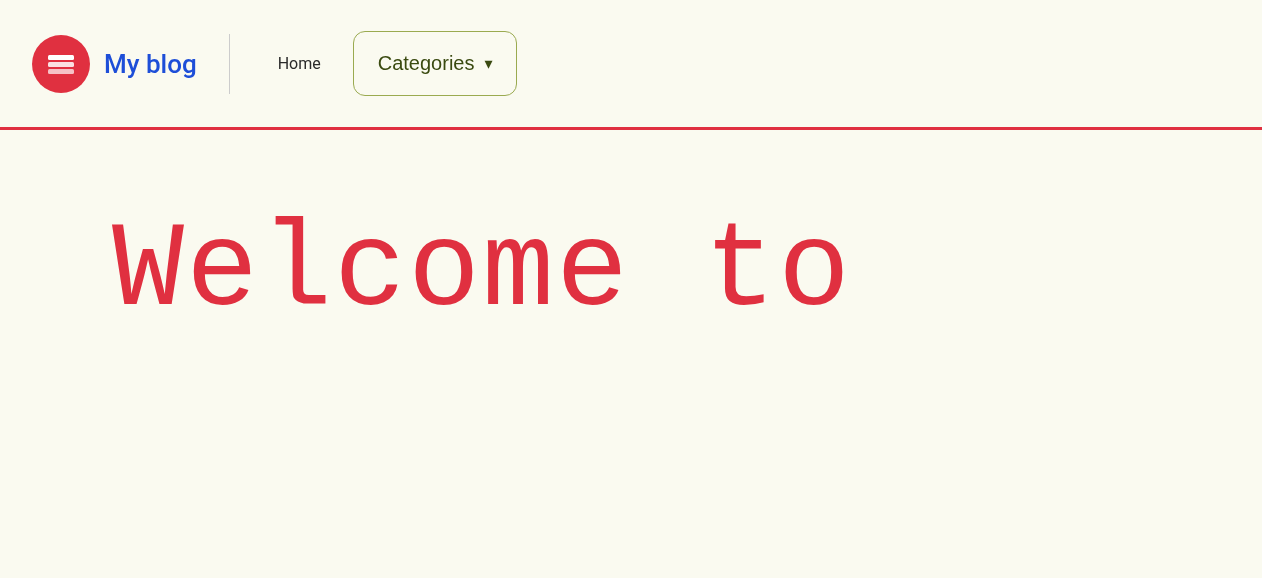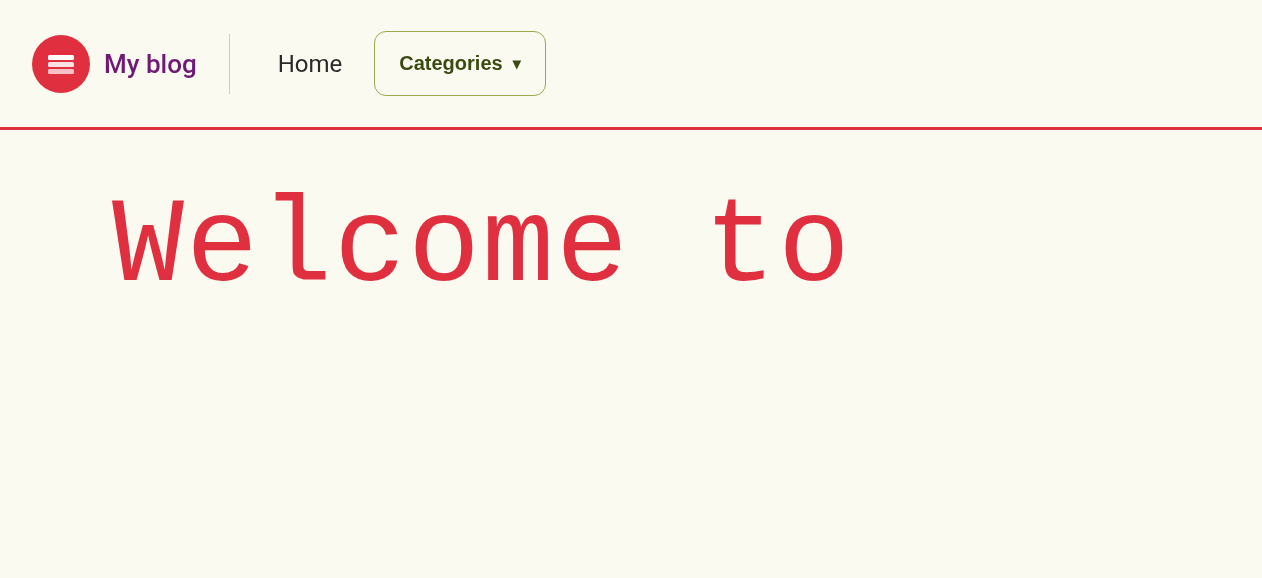--- a/index.html
+++ b/index.html
@@ -46,69 +46,69 @@
     }
 
     .logo-circle svg {
       width: 34px;
       height: 34px;
     }
 
     .brand-name {
       font-size: 26px;
       font-weight: 500;
-      color: #701a75;
+      color: #1d4ed8;
       white-space: nowrap;
     }
 
     .divider {
       width: 1px;
       height: 60px;
       background-color: #cccccc;
       margin: 0 32px;
       flex-shrink: 0;
     }
 
     .nav-links {
       display: flex;
       align-items: center;
       gap: 8px;
     }
 
     .nav-link {
-      font-size: 24px;
+      font-size: 16px;
       color: #2a2a2a;
       text-decoration: none;
       padding: 8px 16px;
       cursor: pointer;
     }
 
     .categories-btn {
       display: flex;
       align-items: center;
       gap: 10px;
       padding: 20px 24px;
       border: 1.5px solid #9aaa50;
       border-radius: 12px;
       background: transparent;
       cursor: pointer;
       font-size: 20px;
-      font-weight: 700;
+      font-weight: 400;
       color: #3a4a10;
       margin-left: 8px;
     }
 
     .chevron-icon {
       font-size: 16px;
       color: #3a4a10;
     }
 
     
     .main-content {
-      padding: 32px 32px;
+      padding: 56px 32px;
       display: flex;
       align-items: flex-start;
       justify-content: flex-start;
     }
 
     .welcome-heading {
       font-size: 120px;
       font-weight: 400;
       color: #e03040;
       font-family: 'Courier New', Courier, monospace;

